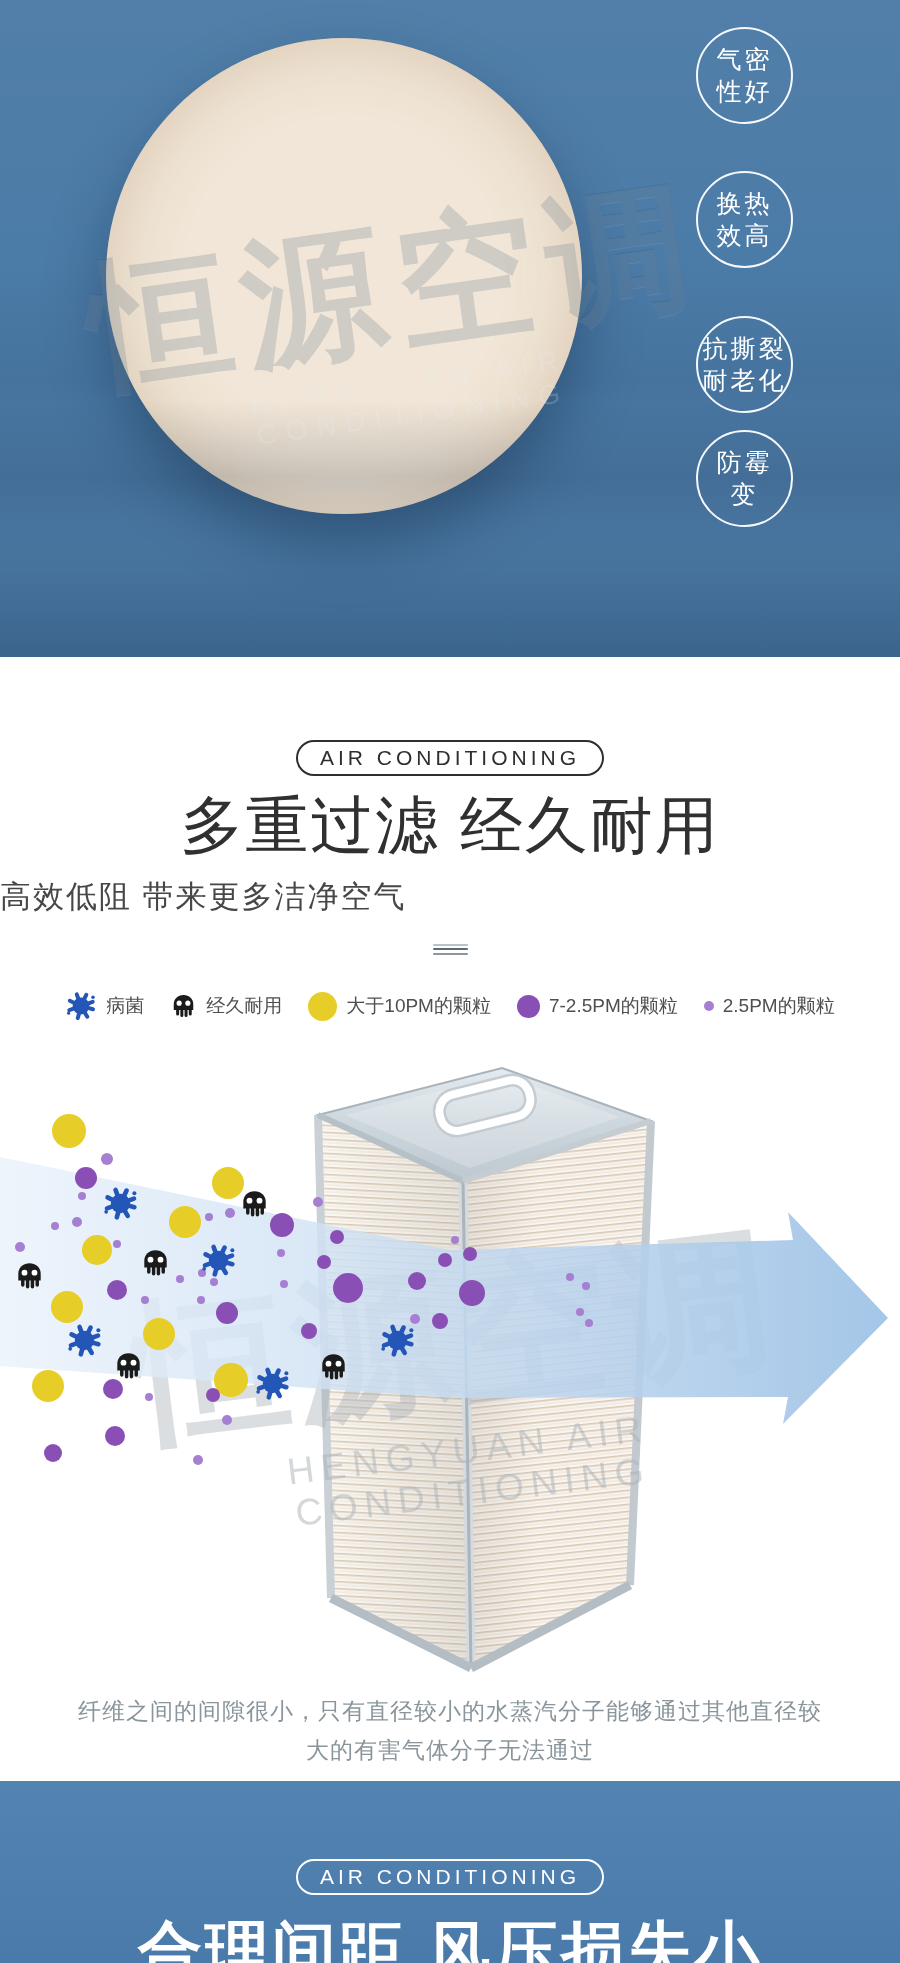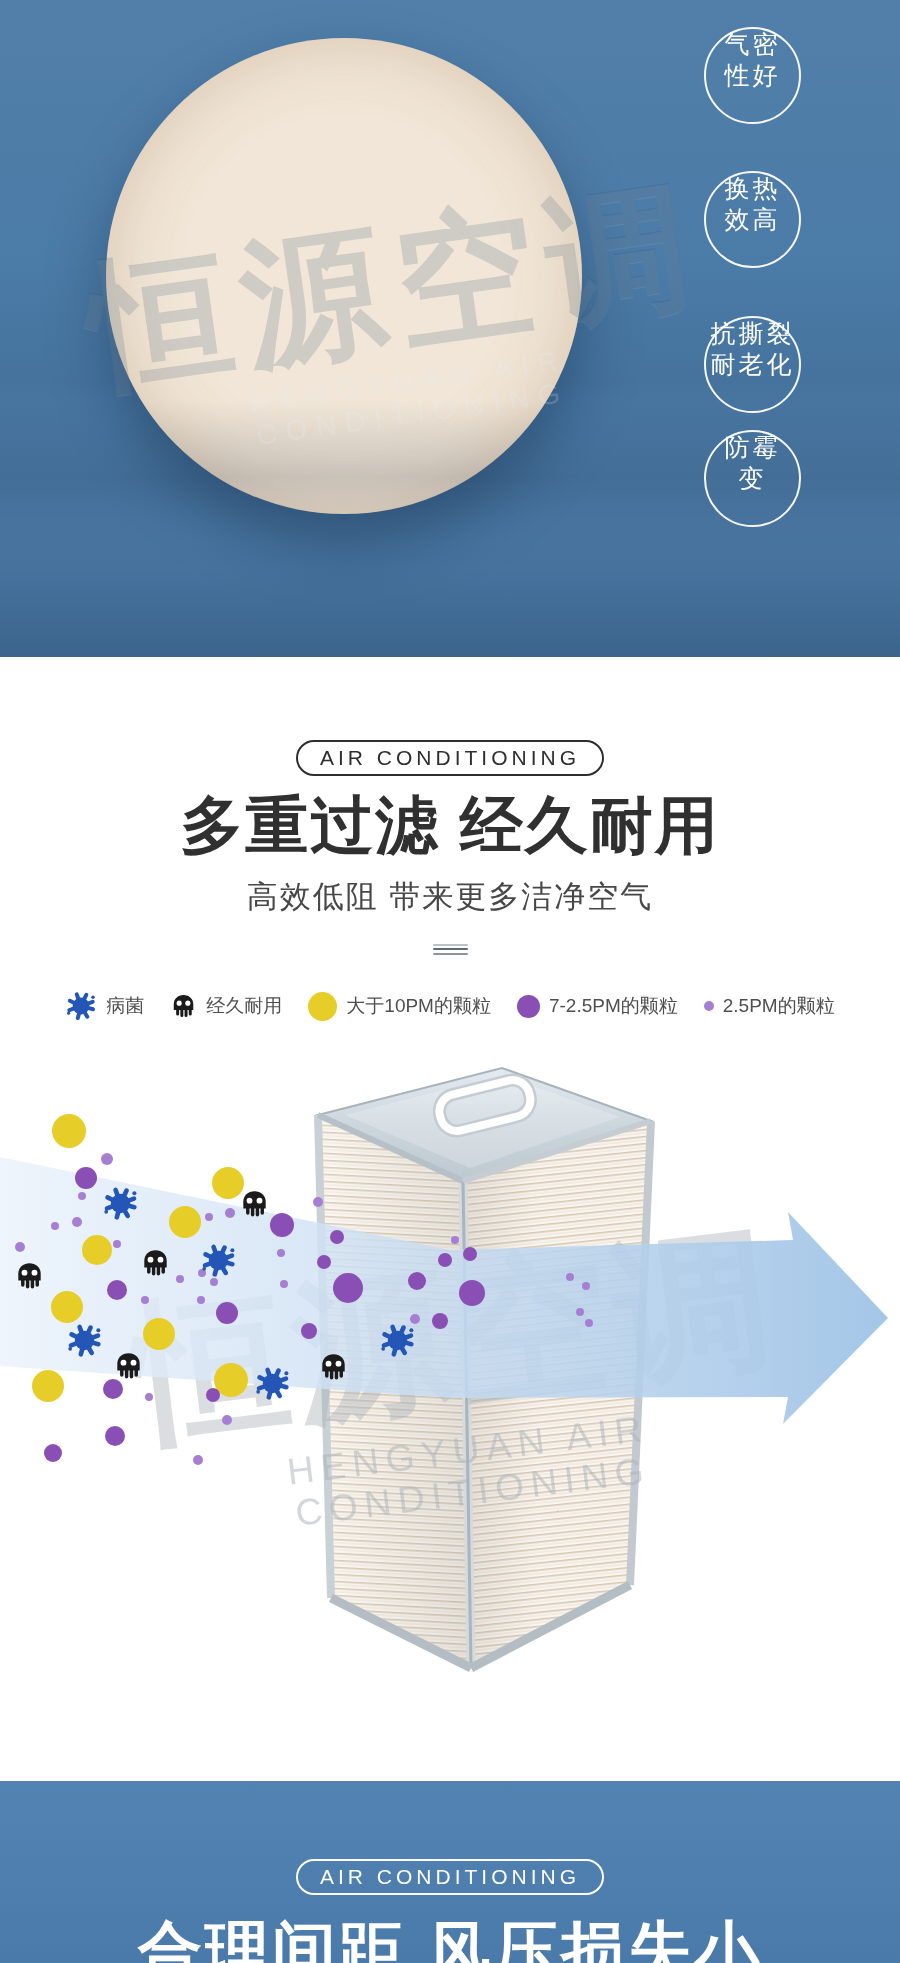--- a/index.html
+++ b/index.html
@@ -23,33 +23,33 @@
       repeating-linear-gradient(-45deg,#cfae92 0 2px,rgba(207,174,146,0) 2px 12px);
     box-shadow:inset 0 0 70px rgba(150,110,70,.28), 0 30px 60px rgba(10,30,55,.35);}
 
   .wm-top{position:absolute;left:80px;top:215px;width:640px;text-align:center;
     transform:rotate(-8deg);pointer-events:none;}
   .wm-top .wm-cn{font-size:142px;font-weight:700;letter-spacing:12px;line-height:1;
     color:rgba(35,65,95,.17);text-shadow:0 1px 1px rgba(255,255,255,.10);}
   .wm-top .wm-en{margin-top:10px;font-size:28px;letter-spacing:9px;color:rgba(230,240,250,.20);}
 
   .feature-circle{position:absolute;left:696px;width:97px;height:97px;border:2px solid rgba(255,255,255,.95);
-    border-radius:50%;box-sizing:border-box;display:flex;flex-direction:column;align-items:center;
-    color:#fff;letter-spacing:3px;line-height:1.25;margin-left:8px;}
+    border-radius:50%;box-sizing:border-box;display:flex;flex-direction:column;align-items:center;justify-content:center;
+    color:#fff;letter-spacing:3px;line-height:1.25;}
   .feature-circle .fc-line{font-size:25px;white-space:nowrap;}
 
   
   .badge{position:absolute;left:0;width:900px;text-align:center;}
   .badge span{display:inline-block;border:2px solid #2e2e2e;border-radius:19px;padding:4px 22px;
     font-size:21px;letter-spacing:4px;color:#2e2e2e;}
   .badge.badge-light span{border-color:#fff;color:#fff;}
 
   .mid-title{position:absolute;left:0;top:783px;width:900px;text-align:center;
-    font-size:63px;font-weight:700;color:#303030;letter-spacing:2px;}
-  .mid-subtitle{position:absolute;left:0;top:876px;width:900px;text-align:center;
+    font-size:63px;font-weight:400;color:#303030;letter-spacing:2px;}
+  .mid-subtitle{position:absolute;left:0;top:876px;width:900px;text-align:left;
     font-size:31px;color:#474747;letter-spacing:2px;}
   .divider{position:absolute;left:0;top:941px;width:900px;}
   .divider i{display:block;width:35px;height:2px;margin:2.5px auto;border-radius:1px;}
   .divider i:nth-child(1){background:#b9c2c8;}
   .divider i:nth-child(2){background:#5c6a72;}
   .divider i:nth-child(3){background:#8a97a0;}
 
   .legend{position:absolute;left:0;top:990px;width:900px;display:flex;justify-content:center;align-items:center;gap:26px;}
   .lg-item{display:flex;align-items:center;gap:9px;font-size:19px;color:#4f4f4f;}
   .lg-dot{border-radius:50%;display:inline-block;}
@@ -420,20 +420,24 @@
       <rect x="8.2" y="20" width="4" height="10" rx="2"></rect>
       <rect x="13.8" y="20" width="4" height="12" rx="2"></rect>
       <rect x="19.4" y="20" width="4" height="12" rx="2"></rect>
       <rect x="25" y="20" width="4" height="10" rx="2"></rect>
     </g>
     <circle cx="12.2" cy="13.5" r="3.4" fill="#fff"></circle>
           <circle cx="23.8" cy="13.5" r="3.4" fill="#fff"></circle>
         </svg></span>
     </div>
 
+  <div class="caption">
+    <div>纤维之间的间隙很小，只有直径较小的水蒸汽分子能够通过其他直径较</div>
+    <div>大的有害气体分子无法通过</div>
+  </div>
 
   <div class="sec-bottom"></div>
   <div class="badge badge-light" style="top:1859px">
     <span>AIR CONDITIONING</span>
   </div>
   <div class="bottom-title">合理间距 风压损失小</div>
 
 </div>
 
 </body></html>

